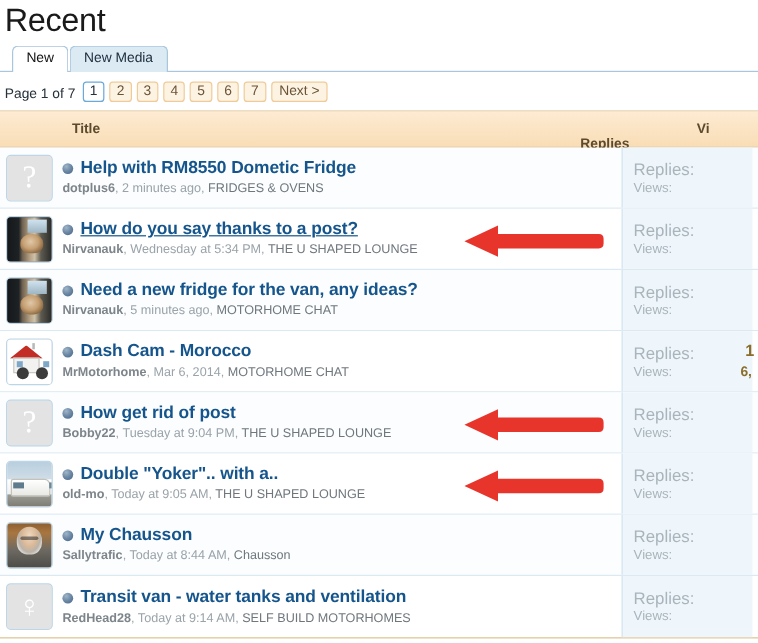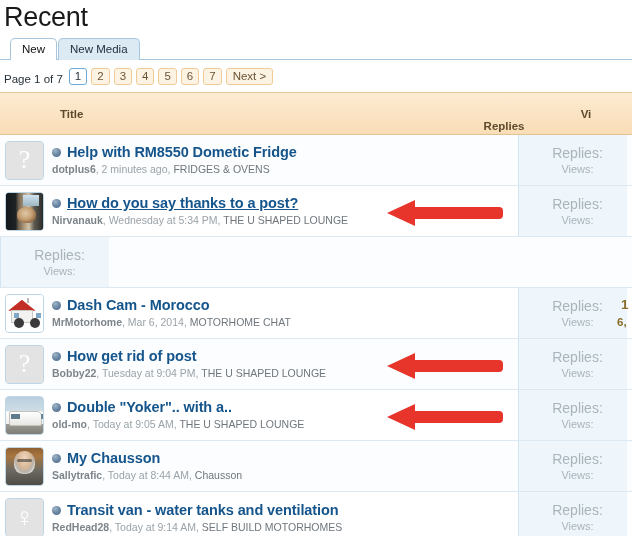--- a/index.html
+++ b/index.html
@@ -102,21 +102,21 @@
 
   
   .thread-table {
     width: 100%;
     border-top: 1px solid #e2c89c;
     border-bottom: 1px solid #d9b87f;
     position: relative;
   }
   .t-head {
     display: flex;
-    height: 42px;
+    height: 30px;
     background: linear-gradient(to bottom, #fdebd2 0%, #f9ddb6 100%);
     align-items: center;
     font-size: 11.5px;
     font-weight: bold;
     color: #5d4a2d;
     border-bottom: 1px solid #e3c393;
     gap: 36px;
   }
   .th-title { width: 518px; padding-left: 60px; }
   .th-replies { width: 72px; padding-left: 8px; margin-top: 24px; }
@@ -273,21 +273,20 @@
   
   .cell-stats {
     width: 109px;
     background: #eef6fb;
     border-left: 1px solid #d3e5f1;
     display: flex;
     flex-direction: column;
     justify-content: center;
     padding-left: 9px;
     position: relative;
-    text-align: center;
   }
   .stat-rep {
     font-size: 14px;
     color: #a9b4bb;
     line-height: 18px;
   }
   .stat-views {
     font-size: 11px;
     color: #a9b4bb;
     line-height: 15px;
@@ -398,20 +397,34 @@
           </div>
           <div class="arrow" style="left: 385px; top: 14px;">
             <svg width="118" height="26" viewBox="0 0 118 26">
               <g>
                 <path d="M2 13 L30 0 L30 7 L114 7 Q118 7 118 11 L118 15 Q118 19 114 19 L30 19 L30 26 Z" fill="#e8352c"></path>
               </g>
             </svg>
           </div>
         </div>
         <div class="t-row odd">
+          <div class="cell-main">
+            <div class="avatar">
+              <div class="av-inner">
+                <div class="av-car"></div>
+              </div>
+            </div>
+            <div class="title-block">
+              <div class="title-line">
+                <span class="status-dot"></span>
+                <a class="thread-title">Need a new fridge for the van, any ideas?</a>
+              </div>
+              <div class="meta-line"><span class="meta-user">Nirvanauk</span>, <span>5 minutes ago</span>, <span class="meta-forum">MOTORHOME CHAT</span></div>
+            </div>
+          </div>
           <div class="cell-stats">
             <div class="stat-rep">Replies:</div>
             <div class="stat-views">Views:</div>
           </div>
         </div>
         <div class="t-row even">
           <div class="cell-main">
             <div class="avatar">
               <div class="av-inner">
                 <div class="av-house">

